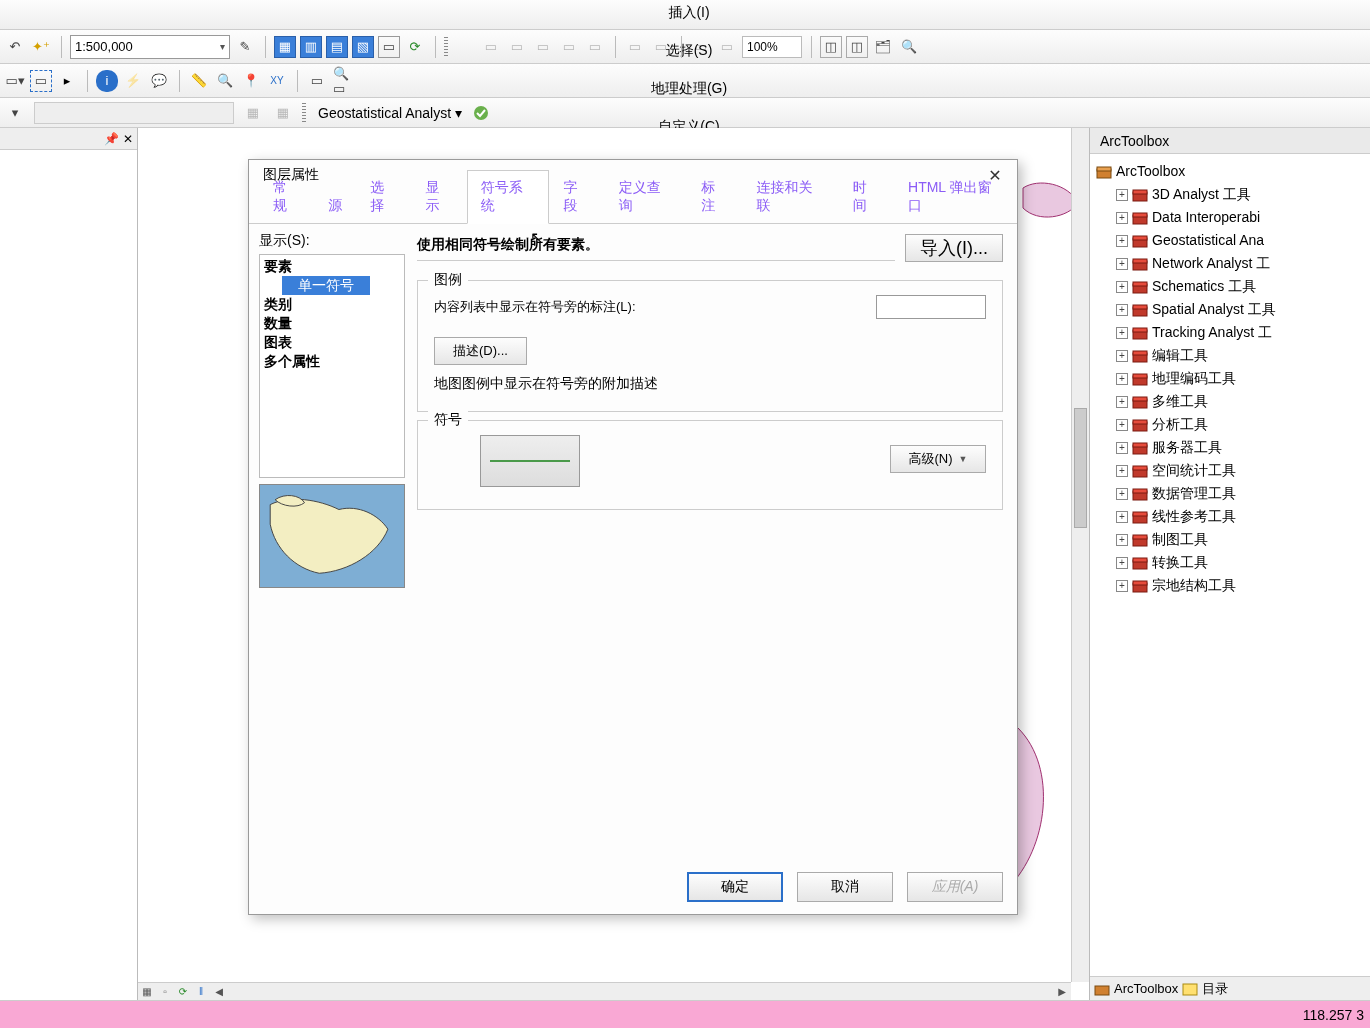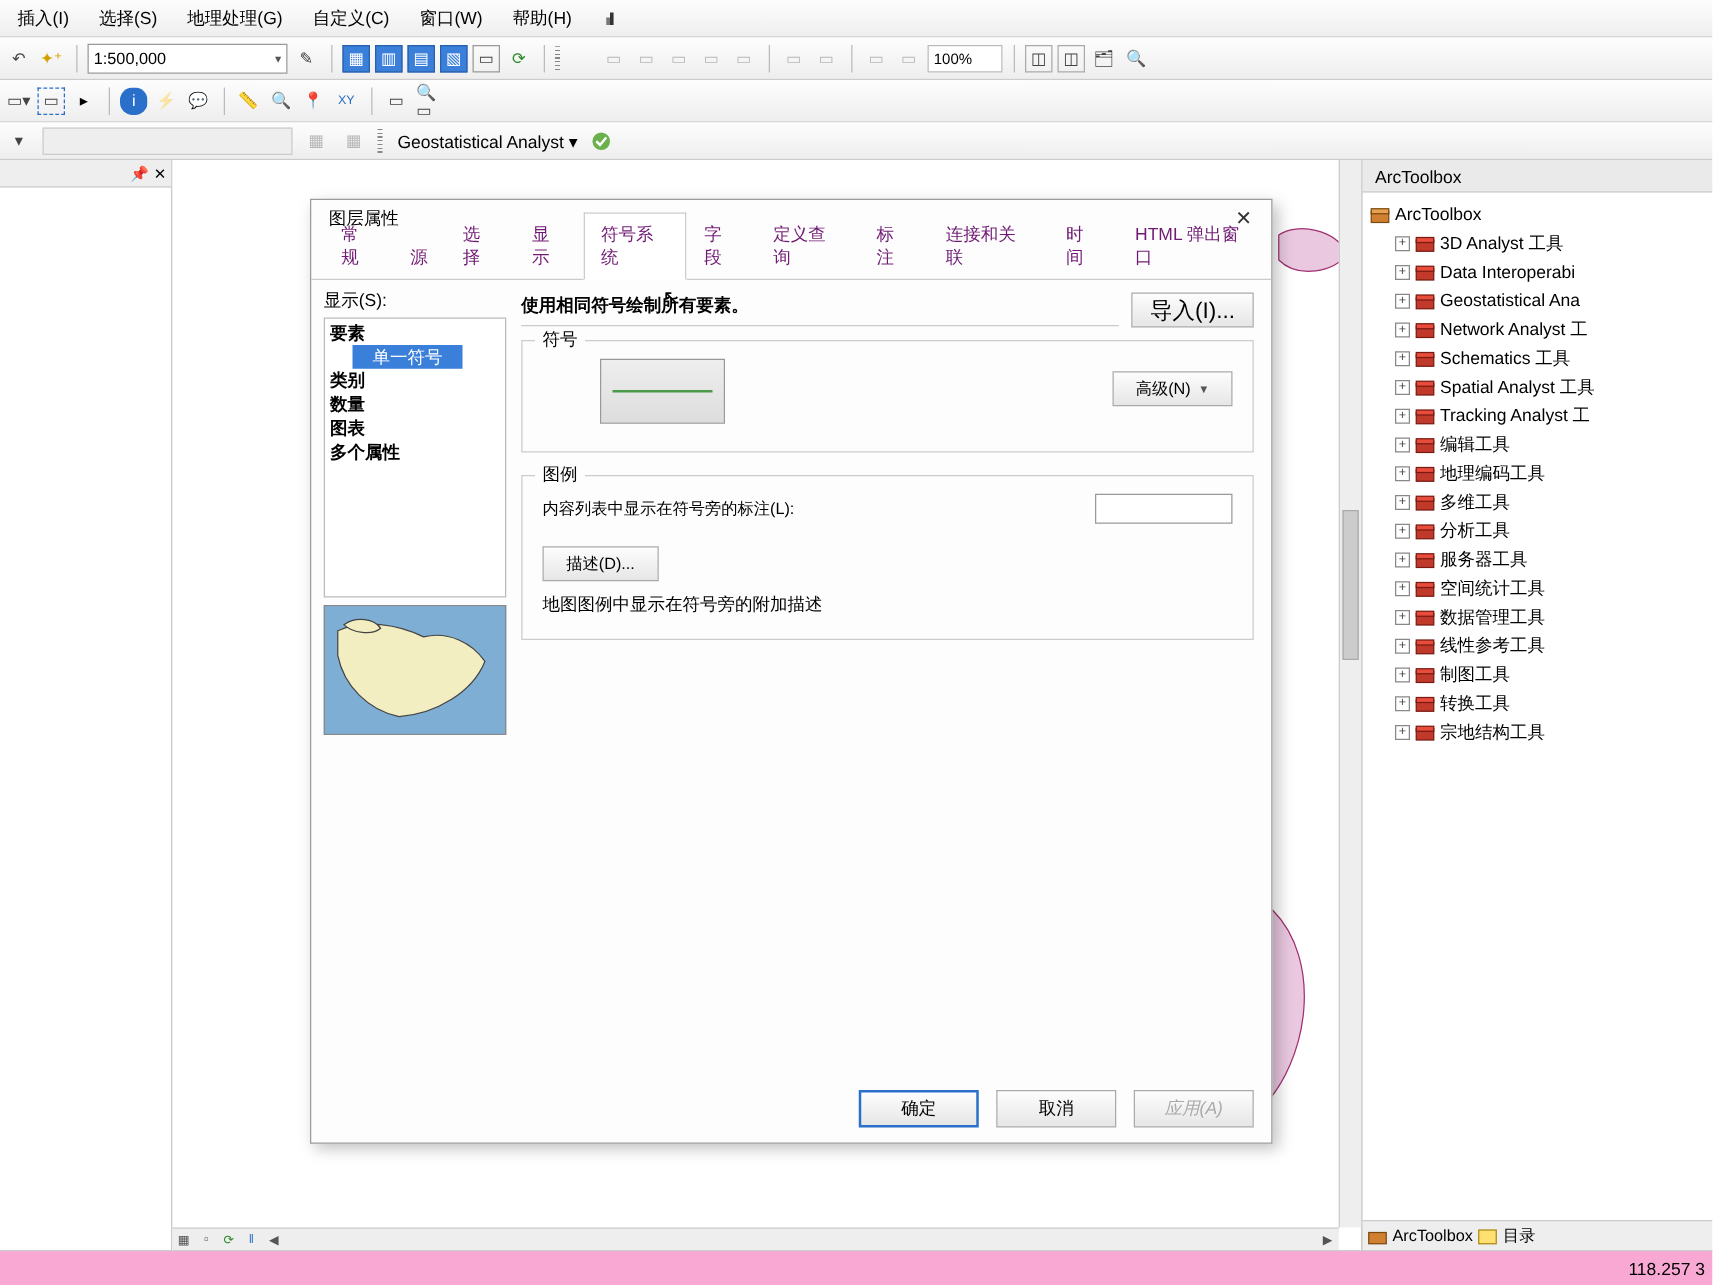--- a/index.html
+++ b/index.html
@@ -1,18 +1,18 @@
 <!DOCTYPE html>
 <html><head>
 <meta charset="utf-8">
 <style>
   * { box-sizing: border-box; font-family: "Microsoft YaHei", "SimSun", Arial, sans-serif; }
   body { margin:0; padding:0; width:1370px; height:1028px; background:#fff; font-size:13px; color:#000; position:relative; overflow:hidden; }
   
-  .menubar { height:30px; border-bottom:1px solid #ccc; display:flex; align-items:center; padding-left:8px; gap:12px; font-size:14px; background:linear-gradient(#fdfdfd,#eee);}
+  .menubar { height:30px; border-bottom:1px solid #ccc; display:flex; align-items:center; padding-left:8px; gap:12px; font-size:14px; background:linear-gradient(#fdfdfd,#eee);flex-direction:column;}
   .menubar span { cursor:default; padding:4px 6px;}
   .toolbar { height:34px; border-bottom:1px solid #ccc; display:flex; align-items:center; padding-left:4px; gap:4px; background:linear-gradient(#fdfdfd,#eee);}
   .toolbar2 { height:34px; border-bottom:1px solid #ccc; display:flex; align-items:center; padding-left:4px; gap:4px; background:linear-gradient(#fdfdfd,#eee);}
   .dropdown { width:160px; height:24px; border:1px solid #999; background:#fff; display:flex; align-items:center; padding:0 4px; justify-content:space-between; font-size:13px;}
   .dropdown2 { width:60px; height:22px; border:1px solid #bbb; background:#fff; display:flex; align-items:center; padding:0 4px; font-size:12px;}
   .tb-btn { width:22px; height:22px; border:1px solid transparent; display:inline-flex; align-items:center; justify-content:center; font-size:13px; color:#444;}
   .tb-sep { width:6px; height:22px; border-right:1px solid #bbb; margin-right:4px;}
   .geostat-bar { height:30px; border-bottom:1px solid #ccc; display:flex; align-items:center; padding-left:4px; gap:8px; background:linear-gradient(#fdfdfd,#eee);}
   .geostat-dd { width:200px; height:22px; border:1px solid #ccc; background:#eee; }
 
@@ -37,21 +37,21 @@
   .right-footer { height:24px; border-top:1px solid #ccc; background:#eee; display:flex; align-items:center; padding-left:4px; gap:4px; font-size:13px;}
 
   
   .statusbar { position:absolute; bottom:0; left:0; right:0; height:28px; border-top:1px solid #ccc; background:#f9a8d4; display:flex; align-items:center; justify-content:flex-end; padding-right:6px; font-size:14px;}
 
   
   .modal { position:absolute; left:248px; top:159px; width:770px; height:756px; background:#fdfdfd; border:1px solid #9a9a9a; box-shadow:4px 4px 12px rgba(0,0,0,0.25);}
   .modal-title { height:30px; display:flex; align-items:center; justify-content:space-between; padding:0 8px 0 14px; font-size:14px;}
   .modal-close { width:28px; height:22px; display:flex; align-items:center; justify-content:center; font-size:16px; color:#333;}
   .tabs { display:flex; border-bottom:1px solid #ccc; padding-left:10px; gap:0; height:34px; align-items:flex-end;}
-  .tab { padding:8px 13px; border:1px solid transparent; font-size:14px; color:#701a75; background:transparent; position:relative; top:1px;}
+  .tab { padding:8px 13px; border:1px solid transparent; font-size:14px; color:#8b5cf6; background:transparent; position:relative; top:1px;}
   .tab.active { border:1px solid #ccc; border-bottom:1px solid #fff; background:#fff;}
   .modal-body { display:flex; height:542px;}
   .modal-left { width:146px; padding:8px 0 0 10px;}
   .modal-left-label { font-size:14px; margin-bottom:4px;}
   .tree-list { border:1px solid #bbb; width:146px; height:224px; background:#fff; padding:2px 4px; font-size:14px; line-height:19px;}
   .tree-list .selected { background:#3a7fd9; color:#fff; padding:0 16px; display:inline-block;}
   .tree-list .bold { font-weight:bold; }
   .thumb-img { width:146px; height:104px; margin-top:6px; border:1px solid #888; background:#7eaed4; position:relative;}
   .modal-right { flex:1; padding:10px 14px 0 22px; position:relative;}
   .desc-row { display:flex; align-items:center; gap:10px; margin-bottom:10px;}
@@ -426,41 +426,41 @@
         </svg>
       </div>
     </div>
 
     <div class="modal-right">
       <div class="desc-row">
         <div class="desc-text">使用相同符号绘制所有要素。</div>
         <button class="import-btn">导入(I)...</button>
       </div>
 
+      <div class="groupbox" style="margin-top:18px;">
+        <div class="gb-title">图例</div>
+        <div class="legend-row">
+          <span>内容列表中显示在符号旁的标注(L):</span>
+          <div style="flex:1"></div>
+          <input class="legend-input" style="">
+        </div>
+        <button class="desc-btn">描述(D)...</button>
+        <div class="hint">地图图例中显示在符号旁的附加描述</div>
+      </div>
+
       <div class="groupbox" style="height:90px;">
         <div class="gb-title">符号</div>
         <div class="symbol-swatch">
           <div class="symbol-line"></div>
         </div>
         <div class="adv-btn">
           <span>高级(N)</span>
           <span class="dd-arrow">▼</span>
         </div>
       </div>
-
-      <div class="groupbox" style="margin-top:18px;">
-        <div class="gb-title">图例</div>
-        <div class="legend-row">
-          <span>内容列表中显示在符号旁的标注(L):</span>
-          <div style="flex:1"></div>
-          <input class="legend-input" style="">
-        </div>
-        <button class="desc-btn">描述(D)...</button>
-        <div class="hint">地图图例中显示在符号旁的附加描述</div>
-      </div>
     </div>
   </div>
 
   <div class="modal-footer">
     <button class="mf-btn primary">确定</button>
     <button class="mf-btn">取消</button>
     <button class="mf-btn disabled">应用(A)</button>
   </div>
 </div>
 

